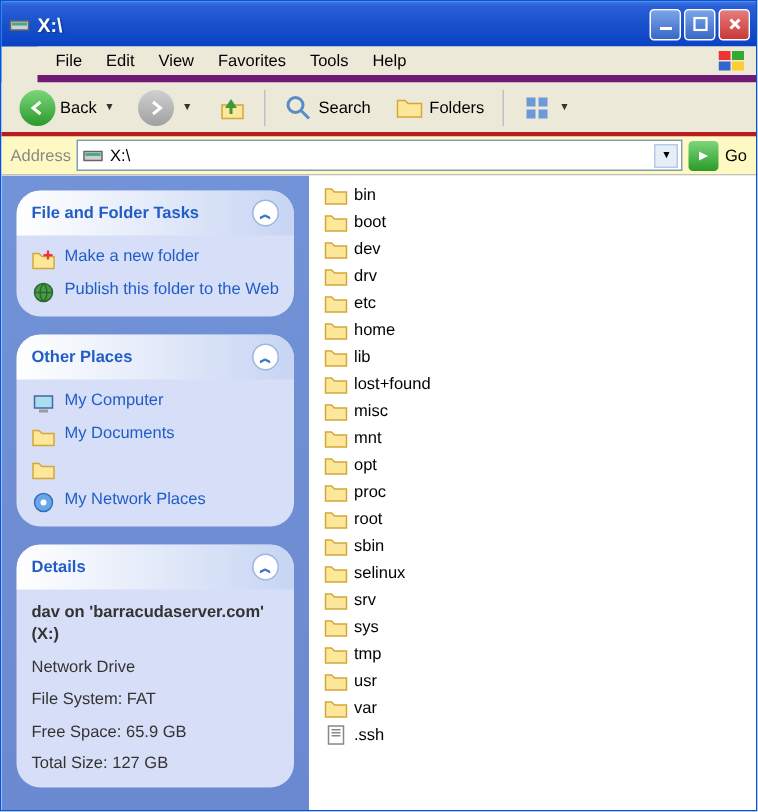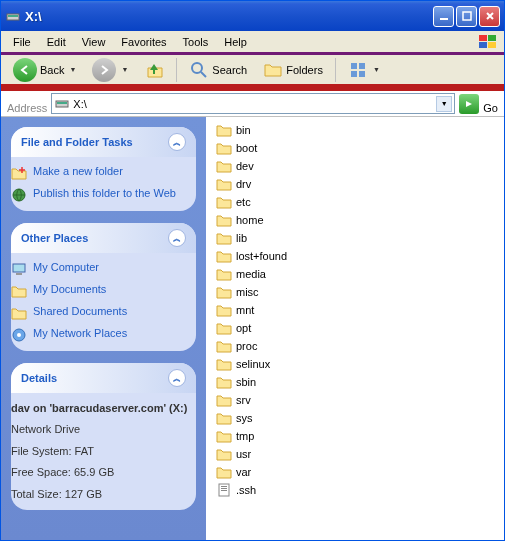--- a/index.html
+++ b/index.html
@@ -5,42 +5,42 @@
 * { margin: 0; padding: 0; box-sizing: border-box; font-family: Tahoma, sans-serif; font-size: 11px; }
 body { background: #ece9d8; }
 .window { width: 505px; height: 541px; background: #ece9d8; border: 1px solid #0054e3; display: flex; flex-direction: column; }
 .titlebar { height: 30px; background: linear-gradient(to bottom, #3b77dd 0%, #2a5fd8 10%, #1951cc 50%, #0842c4 100%); display: flex; align-items: center; padding: 0 4px; color: white; }
 .title-icon { width: 16px; height: 16px; margin-right: 4px; display: flex; align-items: center; justify-content: center; }
 .title-text { flex: 1; font-weight: bold; font-size: 13px; text-shadow: 1px 1px 1px rgba(0,0,0,0.3); }
 .title-buttons { display: flex; gap: 2px; }
 .title-btn { width: 21px; height: 21px; border: 1px solid #fff; border-radius: 3px; display: flex; align-items: center; justify-content: center; color: white; font-size: 10px; font-weight: bold; cursor: pointer; }
 .title-btn.min, .title-btn.max { background: linear-gradient(to bottom, #7ba4e8, #3868c8); }
 .title-btn.close { background: linear-gradient(to bottom, #e87b7b, #c83838); }
-.menubar { height: 24px; background: #ece9d8; display: flex; align-items: center; padding: 0 4px; border-bottom: 3px solid #701a75; }
+.menubar { height: 24px; background: #ece9d8; display: flex; align-items: center; padding: 0 4px; border-bottom: 5px solid #701a75; margin-left: 24px; }
 .menu-item { padding: 3px 8px; cursor: pointer; }
 .win-flag { margin-left: auto; width: 24px; height: 20px; display: flex; align-items: center; justify-content: center; }
-.toolbar { height: 36px; background: #ece9d8; display: flex; align-items: center; padding: 4px 6px; gap: 4px; border-bottom: 7px solid #b91c1c; }
+.toolbar { height: 36px; background: #ece9d8; display: flex; align-items: center; padding: 4px 6px; gap: 4px; border-bottom: 3px solid #b91c1c; }
 .tb-btn { display: flex; align-items: center; gap: 3px; padding: 3px 5px; border: 1px solid transparent; border-radius: 3px; cursor: pointer; }
 .tb-circle { width: 24px; height: 24px; border-radius: 50%; display: flex; align-items: center; justify-content: center; color: white; }
 .tb-circle.green { background: linear-gradient(to bottom, #7cd67c, #2a9a2a); }
 .tb-circle.grey { background: linear-gradient(to bottom, #d0d0d0, #a0a0a0); }
 .tb-sep { width: 1px; height: 24px; background: #c0c0c0; margin: 0 2px; }
 .dropdown-arrow { font-size: 7px; color: #333; margin-left: 2px; }
-.addressbar { height: 26px; background: #ffffff; display: flex; align-items: flex-end; padding: 2px 6px; gap: 4px; border-bottom: 1px solid #c0c0c0; }
+.addressbar { height: 26px; background: #fef9c3; display: flex; align-items: center; padding: 2px 6px; gap: 4px; border-bottom: 1px solid #c0c0c0; }
 .addr-label { color: #888; }
 .addr-input-wrap { flex: 1; display: flex; align-items: center; background: white; border: 1px solid #7f9db9; height: 21px; padding: 0 2px; }
 .addr-input { flex: 1; border: none; outline: none; font-size: 11px; padding-left: 3px; }
 .addr-drop { width: 16px; height: 16px; background: #e6eef8; border: 1px solid #b5cae4; display: flex; align-items: center; justify-content: center; font-size: 7px; cursor: pointer; }
 .go-btn { width: 20px; height: 20px; background: linear-gradient(to bottom, #7cd67c, #2a9a2a); border-radius: 3px; display: flex; align-items: center; justify-content: center; color: white; cursor: pointer; }
 .content { flex: 1; display: flex; background: white; overflow: hidden; }
 .sidebar { width: 205px; background: linear-gradient(to bottom, #7293d8, #6b89d0); padding: 10px; display: flex; flex-direction: column; gap: 12px; overflow-y: auto; }
 .panel { background: #d6dff7; border-radius: 16px; overflow: hidden; }
 .panel-header { background: linear-gradient(to right, white, #c7d5f3); padding: 6px 10px; display: flex; align-items: center; justify-content: space-between; color: #215dc6; font-weight: bold; cursor: pointer; }
 .panel-toggle { width: 18px; height: 18px; border-radius: 50%; background: white; border: 1px solid #a0b5e0; display: flex; align-items: center; justify-content: center; font-size: 8px; color: #316ac5; }
-.panel-body { padding: 8px 0; display: flex; flex-direction: column; gap: 6px; }
+.panel-body { padding: 8px 10px; display: flex; flex-direction: column; gap: 6px; }
 .panel-link { display: flex; align-items: flex-start; gap: 6px; color: #215dc6; cursor: pointer; }
 .panel-link-icon { width: 16px; height: 16px; flex-shrink: 0; }
 .detail-text { color: #333; line-height: 1.4; }
 .detail-text .bold { font-weight: bold; }
 .filelist { flex: 1; padding: 4px 8px; overflow: auto; display: flex; flex-direction: column; flex-wrap: wrap; align-content: flex-start; gap: 1px 20px; max-height: 100%; }
 .file-item { display: flex; align-items: center; gap: 4px; padding: 1px 2px; cursor: pointer; width: 110px; height: 17px; }
 .folder-icon, .file-icon { width: 16px; height: 14px; flex-shrink: 0; }
 svg { display: block; }
 </style>
 </head>
@@ -202,21 +202,20 @@
           <div class="panel-link">
             <svg class="panel-link-icon" width="16" height="16">
                 <path d="M1,4 L1,14 L15,14 L15,6 L7,6 L5,4 Z" fill="#fce79a" stroke="#d4a838"></path>
               </svg>
             <span>My Documents</span>
           </div>
           <div class="panel-link">
             <svg class="panel-link-icon" width="16" height="16">
                 <path d="M1,4 L1,14 L15,14 L15,6 L7,6 L5,4 Z" fill="#fce79a" stroke="#d4a838"></path>
               </svg>
-            <span>Shared Documents</span>
           </div>
           <div class="panel-link">
             <svg class="panel-link-icon" width="16" height="16">
                 <circle cx="8" cy="8" r="6" fill="#6aa6e8" stroke="#3670b8"></circle>
                 <circle cx="8" cy="8" r="2" fill="#fff"></circle>
               </svg>
             <span>My Network Places</span>
           </div>
         </div>
       </div>
@@ -283,26 +282,20 @@
         <div class="file-item">
           <svg class="folder-icon" width="16" height="14">
             <path d="M1,3 L1,13 L15,13 L15,5 L7,5 L5,3 Z" fill="#fce79a" stroke="#d4a838"></path>
           </svg>
           <span>lost+found</span>
         </div>
         <div class="file-item">
           <svg class="folder-icon" width="16" height="14">
             <path d="M1,3 L1,13 L15,13 L15,5 L7,5 L5,3 Z" fill="#fce79a" stroke="#d4a838"></path>
           </svg>
-          <span>media</span>
-        </div>
-        <div class="file-item">
-          <svg class="folder-icon" width="16" height="14">
-            <path d="M1,3 L1,13 L15,13 L15,5 L7,5 L5,3 Z" fill="#fce79a" stroke="#d4a838"></path>
-          </svg>
           <span>misc</span>
         </div>
         <div class="file-item">
           <svg class="folder-icon" width="16" height="14">
             <path d="M1,3 L1,13 L15,13 L15,5 L7,5 L5,3 Z" fill="#fce79a" stroke="#d4a838"></path>
           </svg>
           <span>mnt</span>
         </div>
         <div class="file-item">
           <svg class="folder-icon" width="16" height="14">
@@ -313,27 +306,33 @@
         <div class="file-item">
           <svg class="folder-icon" width="16" height="14">
             <path d="M1,3 L1,13 L15,13 L15,5 L7,5 L5,3 Z" fill="#fce79a" stroke="#d4a838"></path>
           </svg>
           <span>proc</span>
         </div>
         <div class="file-item">
           <svg class="folder-icon" width="16" height="14">
             <path d="M1,3 L1,13 L15,13 L15,5 L7,5 L5,3 Z" fill="#fce79a" stroke="#d4a838"></path>
           </svg>
+          <span>root</span>
+        </div>
+        <div class="file-item">
+          <svg class="folder-icon" width="16" height="14">
+            <path d="M1,3 L1,13 L15,13 L15,5 L7,5 L5,3 Z" fill="#fce79a" stroke="#d4a838"></path>
+          </svg>
+          <span>sbin</span>
+        </div>
+        <div class="file-item">
+          <svg class="folder-icon" width="16" height="14">
+            <path d="M1,3 L1,13 L15,13 L15,5 L7,5 L5,3 Z" fill="#fce79a" stroke="#d4a838"></path>
+          </svg>
           <span>selinux</span>
-        </div>
-        <div class="file-item">
-          <svg class="folder-icon" width="16" height="14">
-            <path d="M1,3 L1,13 L15,13 L15,5 L7,5 L5,3 Z" fill="#fce79a" stroke="#d4a838"></path>
-          </svg>
-          <span>sbin</span>
         </div>
         <div class="file-item">
           <svg class="folder-icon" width="16" height="14">
             <path d="M1,3 L1,13 L15,13 L15,5 L7,5 L5,3 Z" fill="#fce79a" stroke="#d4a838"></path>
           </svg>
           <span>srv</span>
         </div>
         <div class="file-item">
           <svg class="folder-icon" width="16" height="14">
             <path d="M1,3 L1,13 L15,13 L15,5 L7,5 L5,3 Z" fill="#fce79a" stroke="#d4a838"></path>

